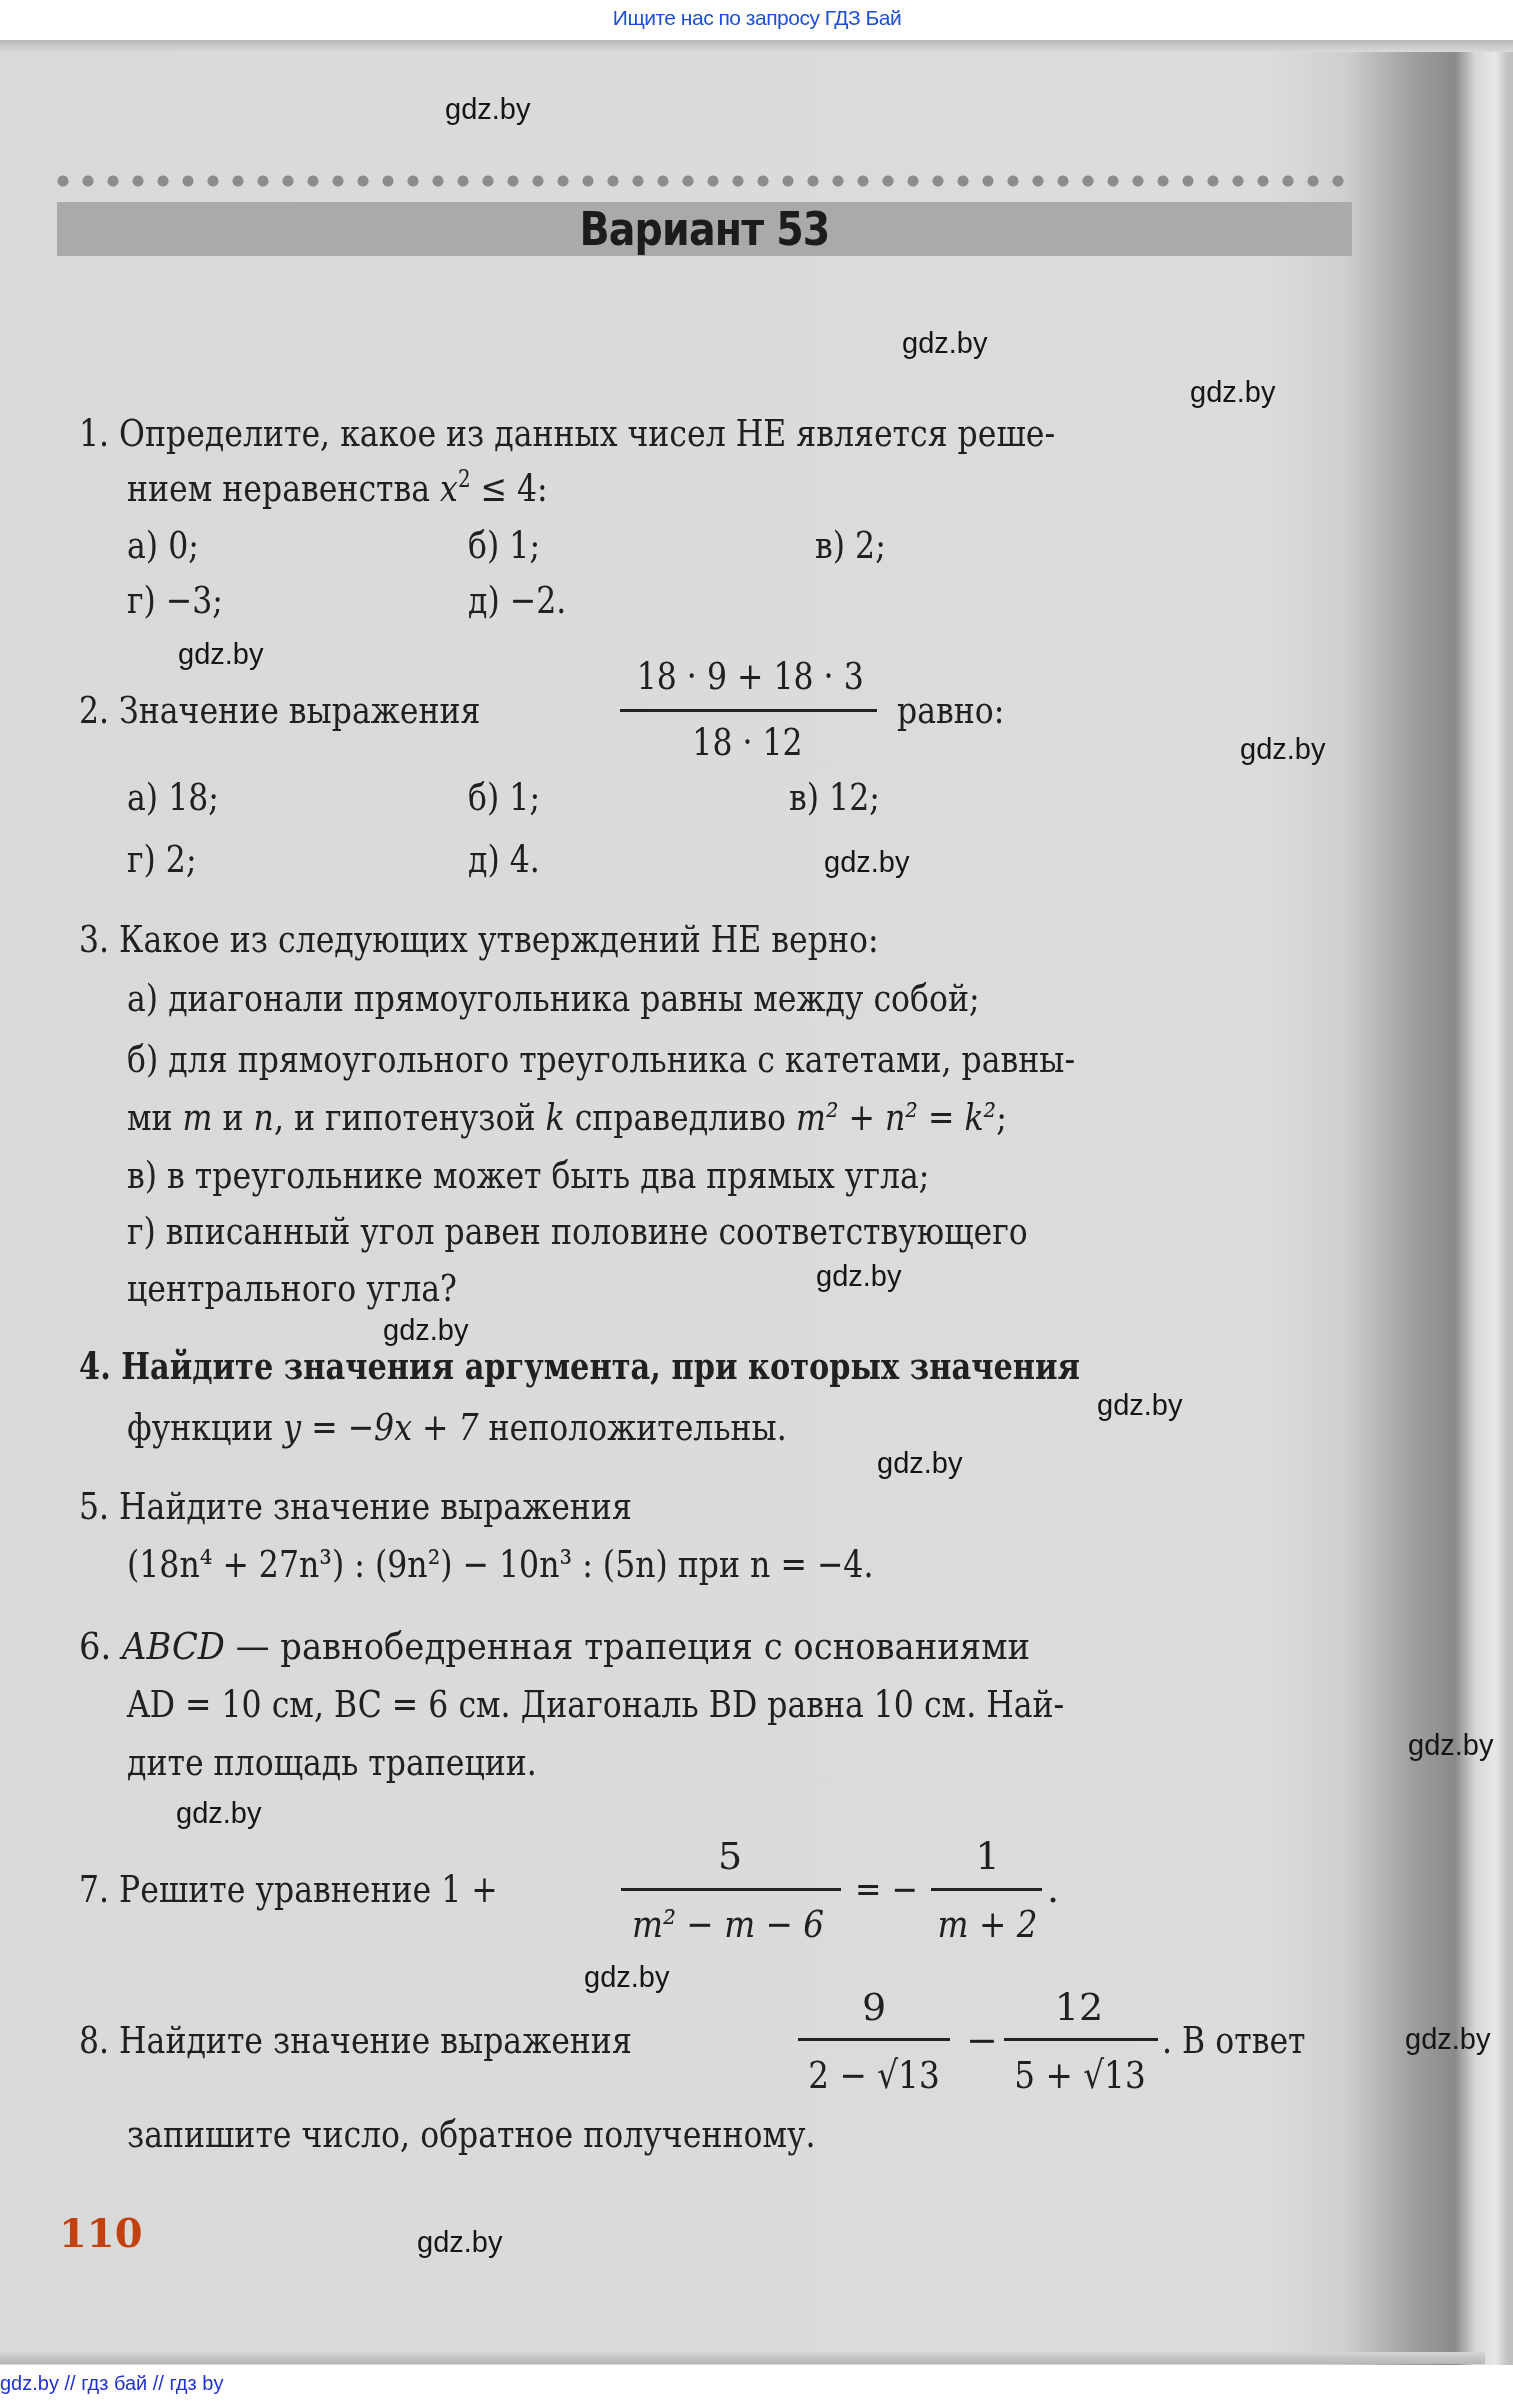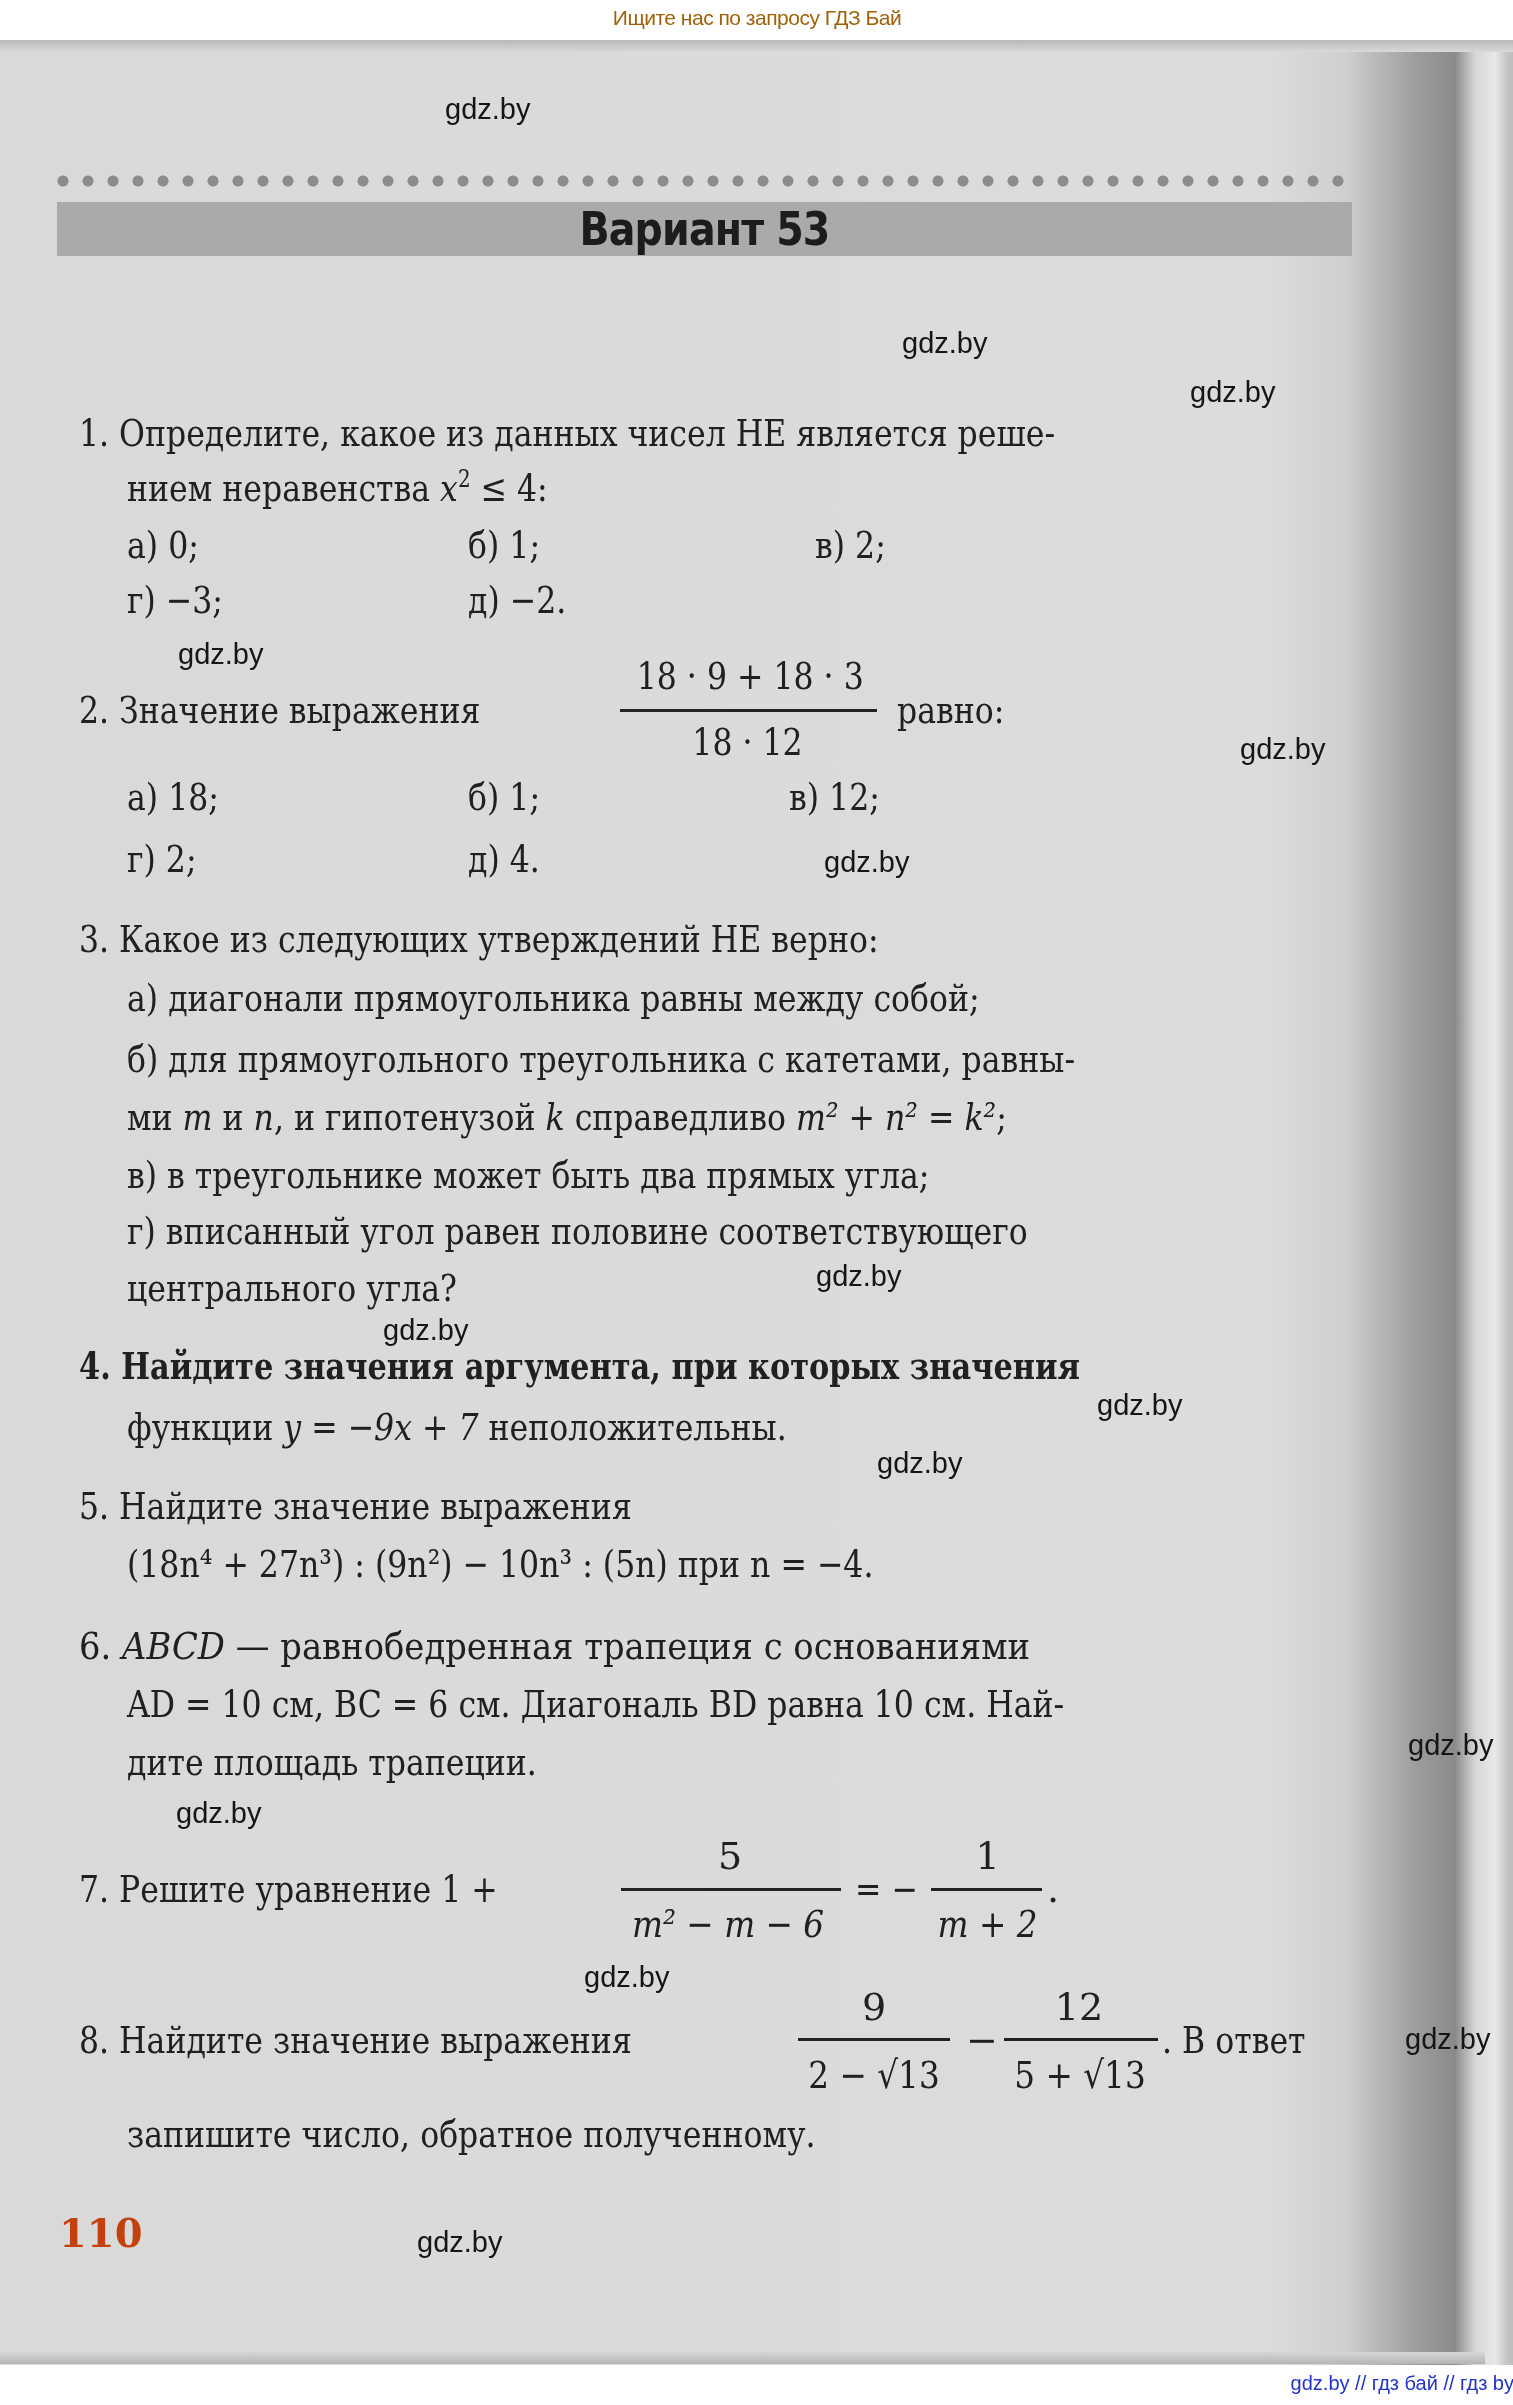--- a/index.html
+++ b/index.html
@@ -1,36 +1,36 @@
 <!DOCTYPE html>
 <html><head>
 <meta charset="utf-8">
 <style>
   html, body { margin:0; padding:0; }
   body { width:1514px; height:2406px; position:relative; background:#ffffff; overflow:hidden; font-family:"DejaVu Serif", serif; }
   .top-banner { position:absolute; left:0; top:0; width:1514px; height:40px; text-align:center; }
-  .top-banner span { position:absolute; left:0; right:0; top:6px; font-family:"Liberation Sans", sans-serif; font-size:21px; color:#a16207; letter-spacing:-0.5px; }
+  .top-banner span { position:absolute; left:0; right:0; top:6px; font-family:"Liberation Sans", sans-serif; font-size:21px; color:#1d4ed8; letter-spacing:-0.5px; }
   .scan { position:absolute; left:0; top:40px; width:1514px; height:2325px;
     background: linear-gradient(to right, #d9d9d9 0px, #dcdcdc 1267px, #cfcfcf 1346px, #9d9d9d 1416px, #8a8a8a 1455px, #d6d6d6 1475px, #e8e8e8 1495px, #c4c4c4 1507px, #bdbdbd 1514px); }
   .scan-top-shade { position:absolute; left:0; top:40px; width:1514px; height:12px; background:linear-gradient(#b8b8b8,#d9d9d9); }
   .scan-bottom-shade { position:absolute; left:0; top:2352px; width:1485px; height:12px; background:linear-gradient(#d6d6d6,#b5b5b5); }
   .dots { position:absolute; left:57px; top:174px; width:1297px; height:14px;
     background-image: radial-gradient(circle at 6px 7px, #8c8c8c 0px, #8c8c8c 5px, transparent 6px);
     background-size:25px 14px; background-repeat:repeat-x; }
   .title-bar { position:absolute; left:57px; top:202px; width:1295px; height:54px; background:#aaaaaa; }
   .title-text { position:absolute; left:0; right:0; top:0; text-align:center; font-family:"DejaVu Sans", sans-serif; font-weight:bold; font-size:46px; line-height:54px; color:#1c1c1c; letter-spacing:-1px; transform:scaleX(0.86); }
   .wm { position:absolute; font-family:"Liberation Sans", sans-serif; font-size:29px; color:#151515; line-height:1; }
   .ln { position:absolute; font-family:"DejaVu Serif", serif; font-size:38px; color:#202020; white-space:nowrap; line-height:1; transform-origin:left center; }
   .b { font-weight:bold; }
   .frac { position:absolute; font-family:"DejaVu Serif", serif; font-size:38px; color:#202020; text-align:center; white-space:nowrap; line-height:1; }
   .fbar { position:absolute; height:3px; background:#222; }
   .it { font-style:italic; }
   sup { font-size:24px; vertical-align:14px; line-height:0; }
   .pagenum { position:absolute; left:59px; top:2209px; font-family:"DejaVu Serif", serif; font-weight:bold; font-size:40px; color:#c2410c; }
-  .footer { position:absolute; left:0; right:0; top:2372px; text-align:right; font-family:"Liberation Sans", sans-serif; font-size:20px; color:#2233cc; }
+  .footer { position:absolute; left:0; right:0; top:2372px; text-align:left; font-family:"Liberation Sans", sans-serif; font-size:20px; color:#2233cc; }
 </style>
 </head>
 <body>
 
 <div class="top-banner">
   <span>Ищите нас по запросу ГДЗ Бай</span>
 </div>
 
 <div class="scan"></div>
 <div class="scan-top-shade"></div>

